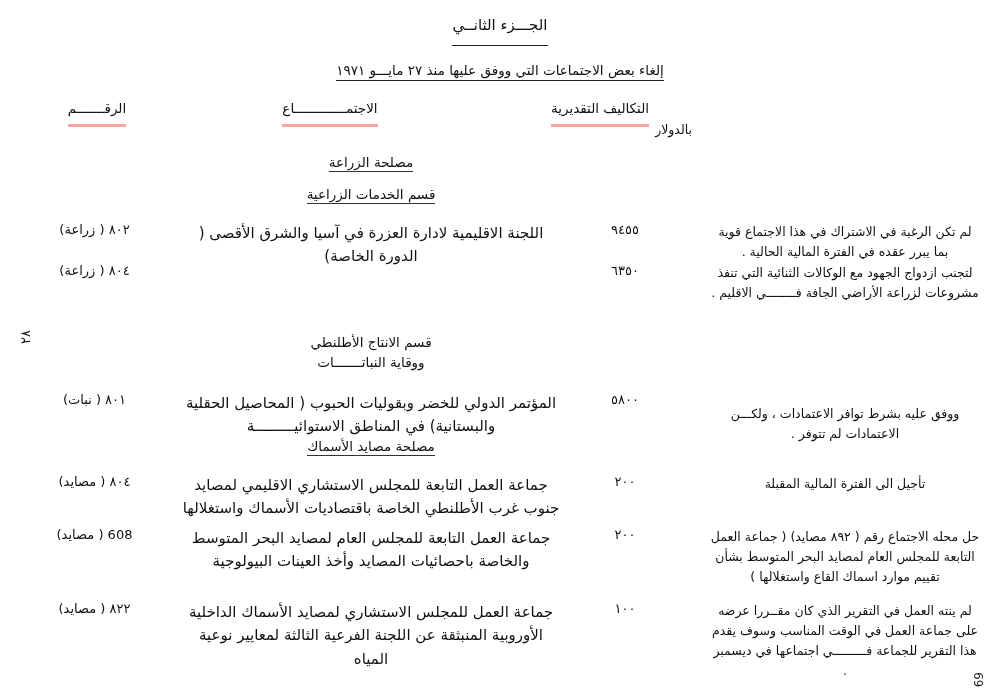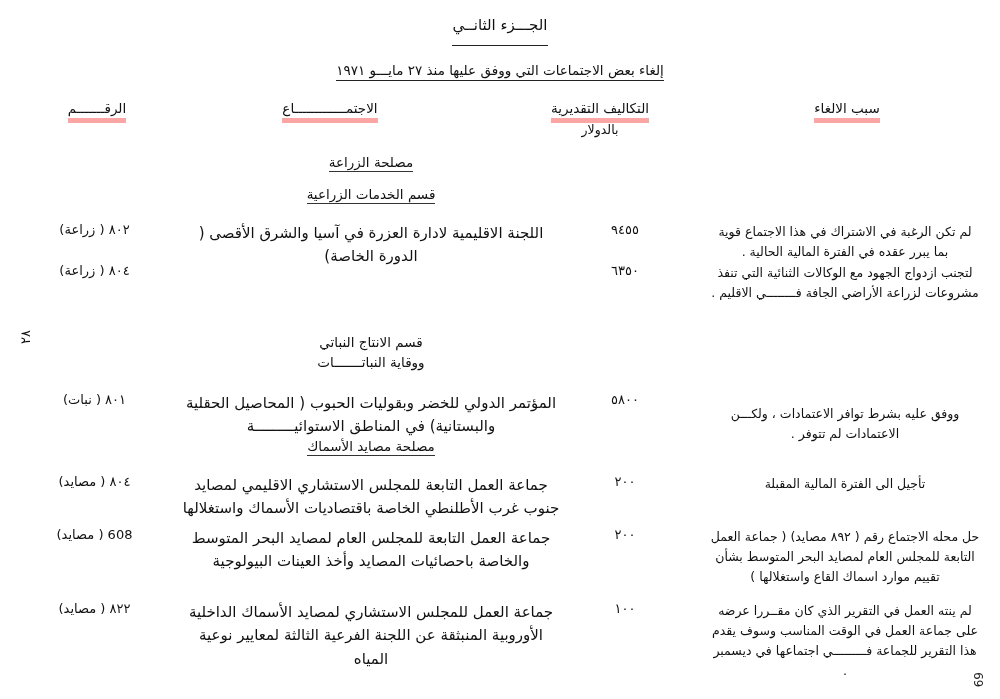--- a/index.html
+++ b/index.html
@@ -58,28 +58,28 @@
     width: 1000px;
     height: 44px;
   }
   .hcell {
     position: absolute;
     font-size: 13.5px;
     text-align: center;
     white-space: nowrap;
   }
   .hcell .ul {
-    border-bottom: 5px solid #fca5a5;
-    padding-bottom: 2px;
+    border-bottom: 3px solid #fca5a5;
+    padding-bottom: 8px;
     display: inline-block;
   }
   .h-num   { right: 838px; width: 130px; top: 2px; }
   .h-meet  { right: 520px; width: 300px; top: 2px; }
   .h-cost  { right: 300px; width: 200px; top: 2px; }
-  .h-cost2 { right: 300px; width: 200px; top: 24px; font-size: 12.5px; }
+  .h-cost2 { right: 308px; width: 200px; top: 24px; font-size: 12.5px; text-align: right; }
   .h-reason{ right: 28px;  width: 250px; top: 2px; }
 
   
   .section {
     position: absolute;
     font-size: 13.5px;
     text-align: center;
     white-space: nowrap;
   }
   .section .ul2 {
@@ -158,44 +158,41 @@
     <div class="hcell h-num">
       <span class="ul">الرقـــــــم</span>
     </div>
     <div class="hcell h-meet">
       <span class="ul">الاجتمـــــــــــــاع</span>
     </div>
     <div class="hcell h-cost">
       <span class="ul">التكاليف التقديرية</span>
     </div>
     <div class="hcell h-cost2">بالدولار</div>
-    <div class="hcell h-reason">
-      <span class="ul">سبب الالغاء</span>
-    </div>
   </div>
 
   <div class="section" style="top:154px; right:440px; width:378px;">
     <span class="ul2">مصلحة الزراعة</span>
   </div>
 
   <div class="section" style="top:186px; right:440px; width:378px;">
     <span class="ul2">قسم الخدمات الزراعية</span>
   </div>
 
   <div class="row-num" style="top:222px;">٨٠٢ ( زراعة)</div>
   <div class="row-meet" style="top:222px;">اللجنة الاقليمية لادارة العزرة في آسيا والشرق الأقصى ( الدورة الخاصة)</div>
   <div class="row-cost" style="top:222px;">٩٤٥٥</div>
   <div class="row-reason" style="top:222px;">لم تكن الرغبة في الاشتراك في هذا الاجتماع قوية بما يبرر عقده في الفترة المالية الحالية .</div>
 
   <div class="row-num" style="top:263px;">٨٠٤ ( زراعة)</div>
   <div class="row-cost" style="top:263px;">٦٣٥٠</div>
   <div class="row-reason" style="top:263px;">لتجنب ازدواج الجهود مع الوكالات الثنائية التي تنفذ مشروعات لزراعة الأراضي الجافة فــــــــي الاقليم .</div>
 
   <div class="section" style="top:334px; right:440px; width:378px;">
-    <span>قسم الانتاج النباتي</span>
+    <span>قسم الانتاج الأطلنطي</span>
   </div>
   <div class="section" style="top:354px; right:440px; width:378px;">
     <span>ووقاية النباتـــــــات</span>
   </div>
 
   <div class="row-num" style="top:392px;">٨٠١ ( نبات)</div>
   <div class="row-meet" style="top:392px;">المؤتمر الدولي للخضر وبقوليات الحبوب ( المحاصيل الحقلية والبستانية) في المناطق الاستوائيـــــــــة</div>
   <div class="row-cost" style="top:392px;">٥٨٠٠</div>
   <div class="row-reason" style="top:392px;margin-top:12px;">ووفق عليه بشرط توافر الاعتمادات ، ولكـــن الاعتمادات لم تتوفر .</div>
 

